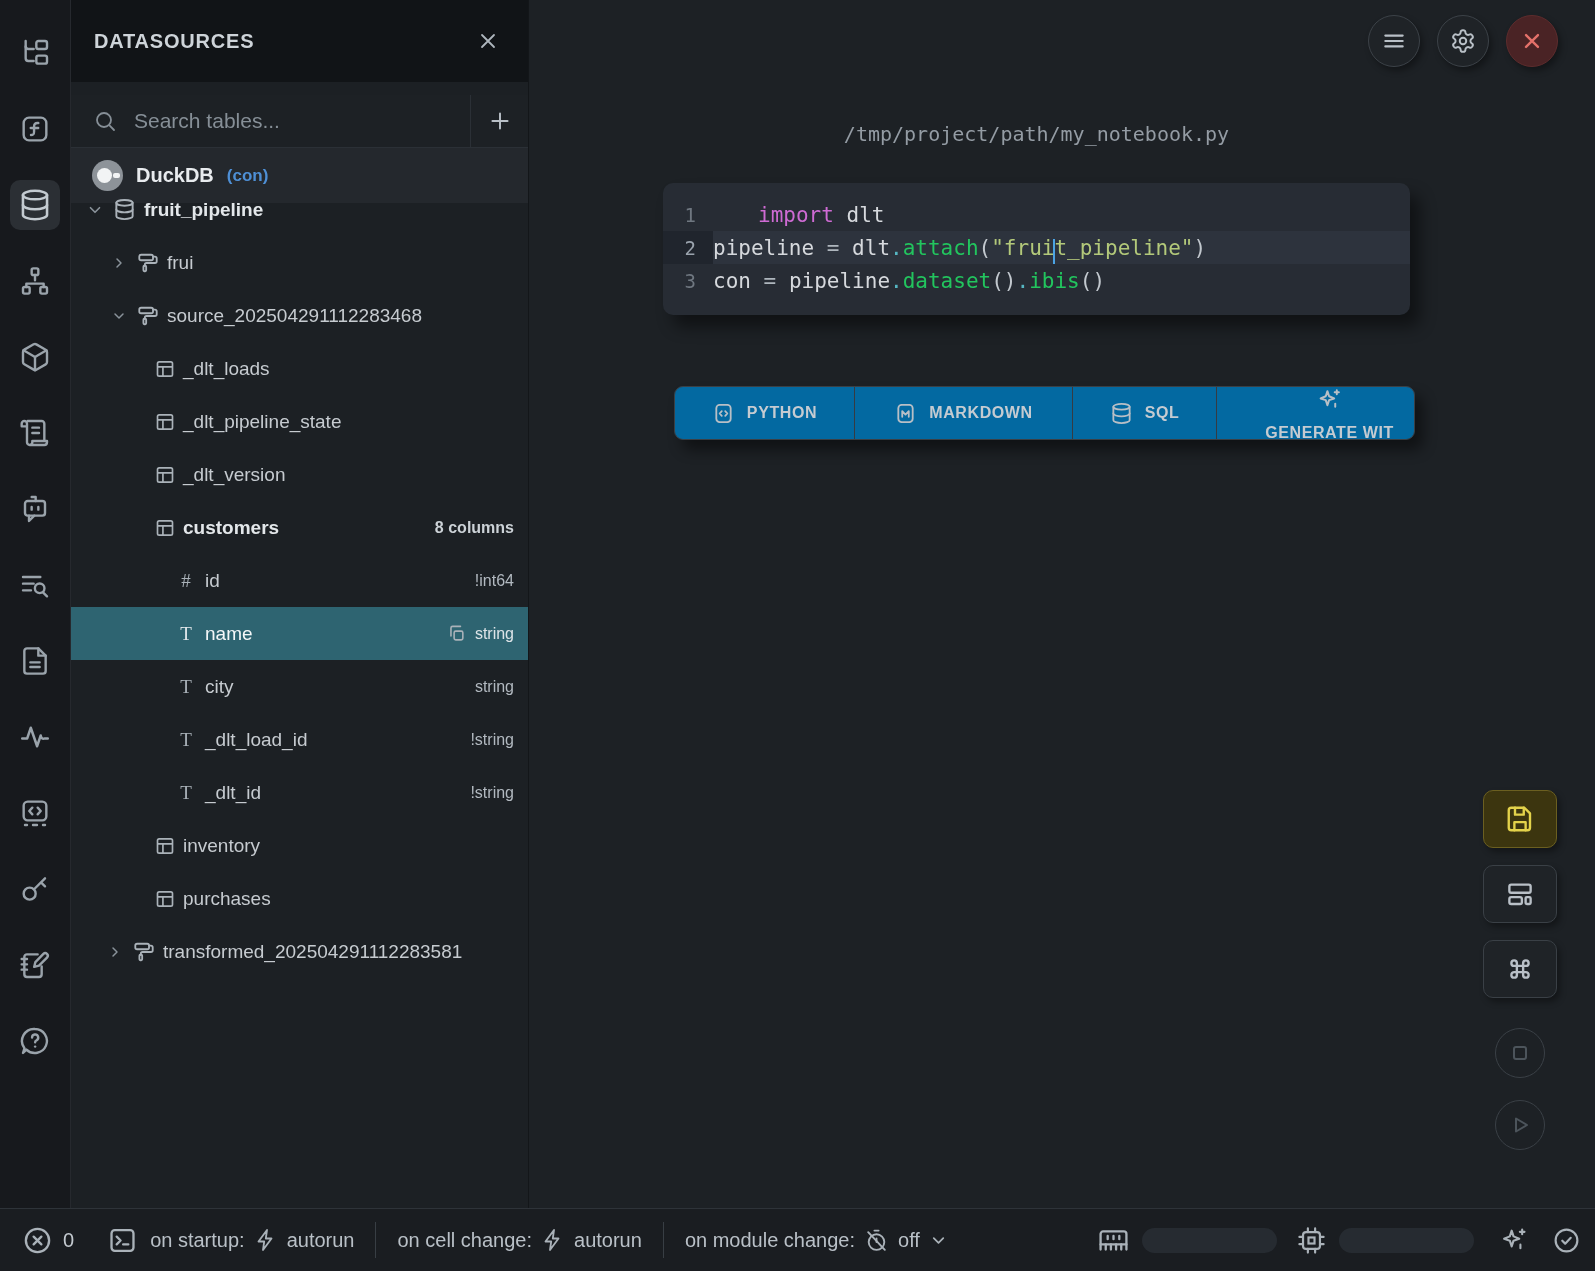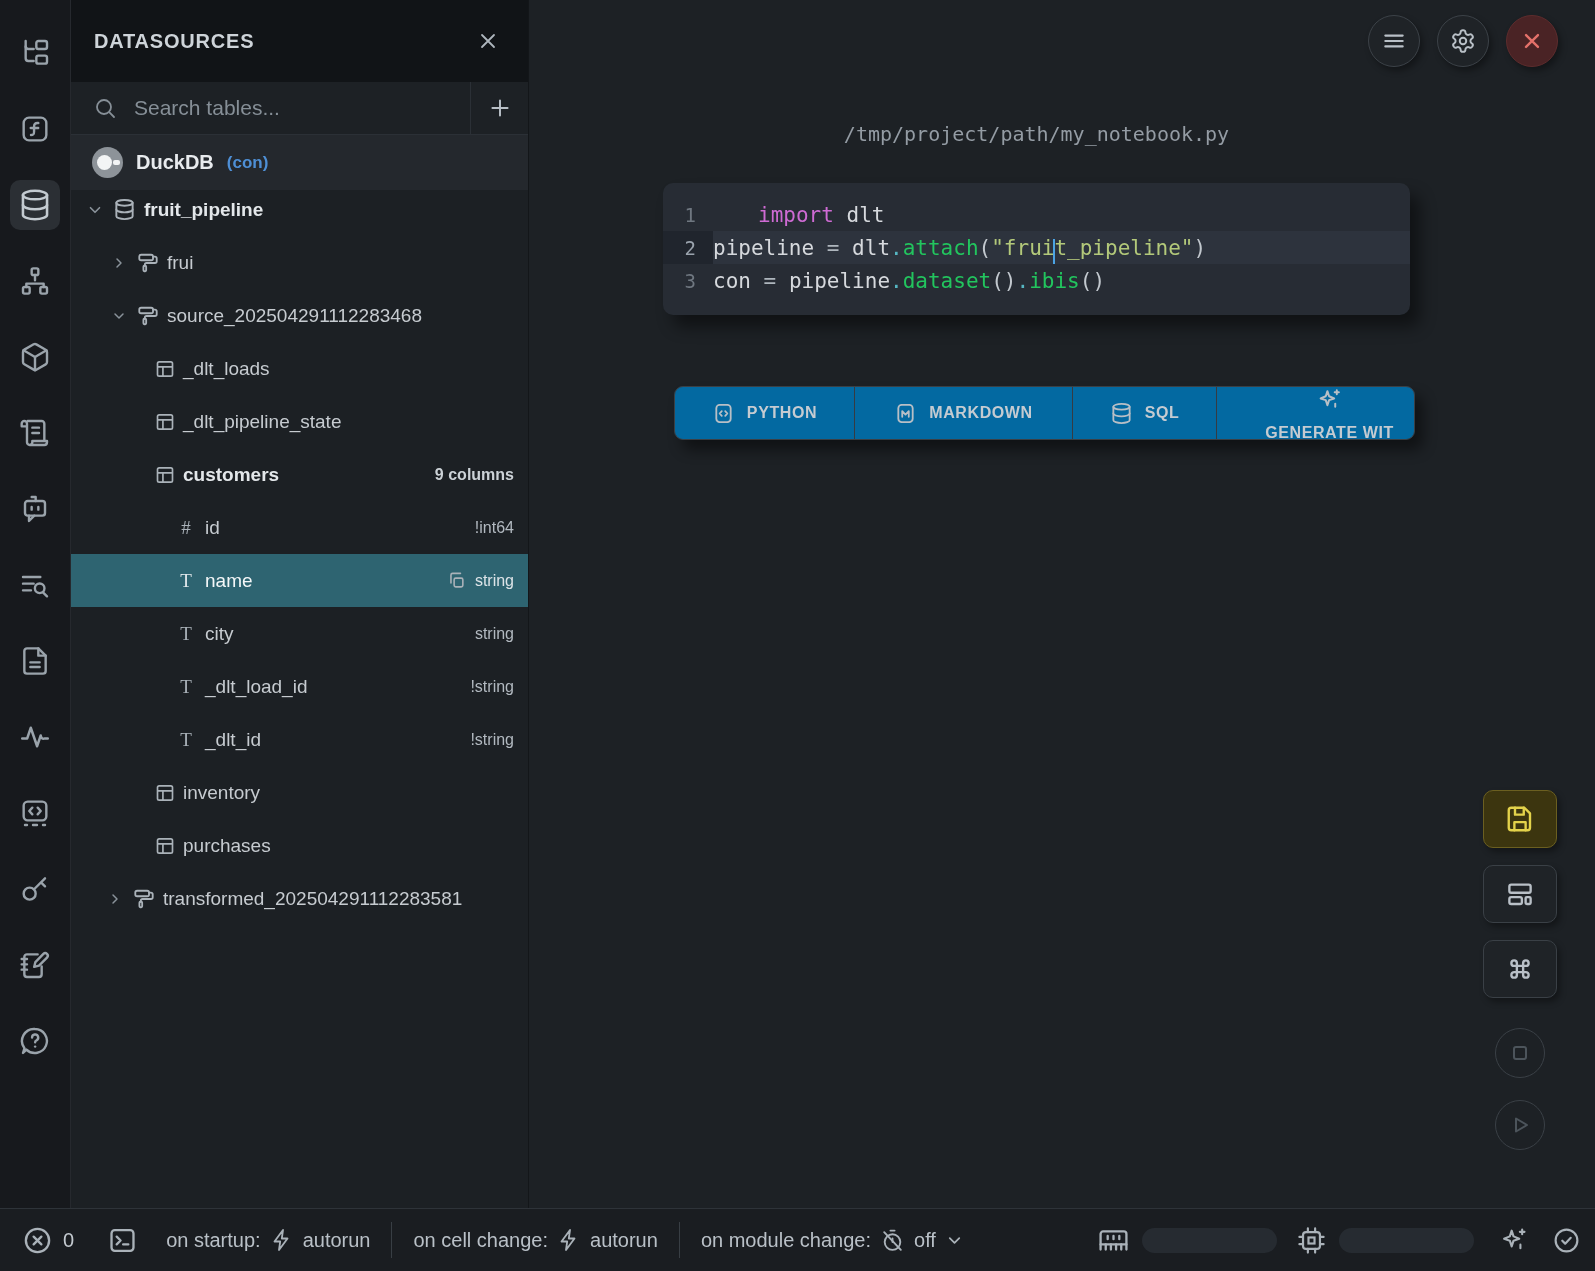--- a/index.html
+++ b/index.html
@@ -17,21 +17,21 @@
   .rail-btn.active { background:#2b2f34; color:#c3cad0; }
 
   
   .panel { position:absolute; left:71px; top:0; width:458px; height:1208px;
     background:#1c2024; border-right:1px solid #131619; }
   .panel-header { height:82px; background:#111417; display:flex; align-items:center;
     justify-content:space-between; padding:0 26px 0 23px; }
   .panel-title { font-size:20px; font-weight:700; letter-spacing:.8px; color:#ced4d9;text-align:right; }
   .icon-btn { background:none; border:none; color:#aeb6bd; cursor:pointer; padding:2px; }
   .search-row { height:53px; display:flex; align-items:center; border-bottom:1px solid #2b3036;
-    background:#1d2125; }
+    background:#1d2125;margin-top:13px; }
   .search-box { flex:1; display:flex; align-items:center; gap:17px; padding-left:22px; height:100%; }
   .search-box input { background:transparent; border:none; outline:none; color:#c9ced3;
     font-size:21px; width:280px; font-family:"Liberation Sans",sans-serif; }
   .search-box input::placeholder { color:#868f97; }
   .add-conn { width:58px; height:100%; border-left:1px solid #2b3036; display:flex;
     align-items:center; justify-content:center; color:#b9c0c7; cursor:pointer; background:none; border-top:none; border-right:none; border-bottom:none; }
   .engine-row { height:55px; background:#24282d; display:flex; align-items:center; gap:13px;
     padding-left:21px; }
   .duck-logo { width:31px; height:31px; border-radius:50%; background:#8d9399; position:relative; }
   .duck-logo::before { content:""; position:absolute; left:5px; top:8px; width:15px; height:15px;
@@ -308,29 +308,38 @@
       </div>
       <div class="trow ind3">
         <span class="ticon">
             <svg width="20" height="20" viewBox="0 0 24 24" fill="none" stroke="currentColor" stroke-width="2">
               <rect x="3" y="3.5" width="18" height="17" rx="2"></rect>
               <path d="M3 9.5h18M9.5 9.5v11"></path>
             </svg>
           </span>
         <span class="tlabel">_dlt_pipeline_state</span>
       </div>
-      <div class="trow ind3 bold">
+      <div class="trow ind3">
         <span class="ticon">
             <svg width="20" height="20" viewBox="0 0 24 24" fill="none" stroke="currentColor" stroke-width="2">
               <rect x="3" y="3.5" width="18" height="17" rx="2"></rect>
               <path d="M3 9.5h18M9.5 9.5v11"></path>
             </svg>
           </span>
+        <span class="tlabel">_dlt_version</span>
+      </div>
+      <div class="trow ind3 bold">
+        <span class="ticon">
+            <svg width="20" height="20" viewBox="0 0 24 24" fill="none" stroke="currentColor" stroke-width="2">
+              <rect x="3" y="3.5" width="18" height="17" rx="2"></rect>
+              <path d="M3 9.5h18M9.5 9.5v11"></path>
+            </svg>
+          </span>
         <span class="tlabel">customers</span>
-        <span class="tright">9 columns</span>
+        <span class="tright">8 columns</span>
       </div>
       <div class="trow ind4">
         <span class="colglyph">#</span>
         <span class="tlabel">id</span>
         <span class="tright">!int64</span>
       </div>
       <div class="trow ind4 selected">
         <span class="colglyph">T</span>
         <span class="tlabel">name</span>
         <span class="tright">
@@ -511,21 +520,21 @@
         </svg>
       </span>
     <span style="margin-left:10px; color:#c3c9cf;">0</span>
     <span class="sb-icon" style="margin-left:33px;">
         <svg width="31" height="31" viewBox="0 0 24 24" fill="none" stroke="currentColor" stroke-width="1.8" stroke-linecap="round" stroke-linejoin="round">
           <rect x="3.5" y="4" width="17" height="16" rx="2.5"></rect>
           <path d="M7.5 9l3 3-3 3M12.5 15h4"></path>
         </svg>
       </span>
 
-    <span class="sb-item" style="margin-left:28px;">
+    <span class="sb-item" style="margin-left:12px;">
       <span>on startup:</span>
       <span class="sb-icon">
           <svg width="24" height="24" viewBox="0 0 24 24" fill="none" stroke="currentColor" stroke-width="1.8" stroke-linejoin="round">
             <path d="M13 2 4.5 13.5h5.7L9 22l8.5-11.5h-5.7Z"></path>
           </svg>
         </span>
       <span>autorun</span>
     </span>
     <span class="sb-divider"></span>
     <span class="sb-item">

